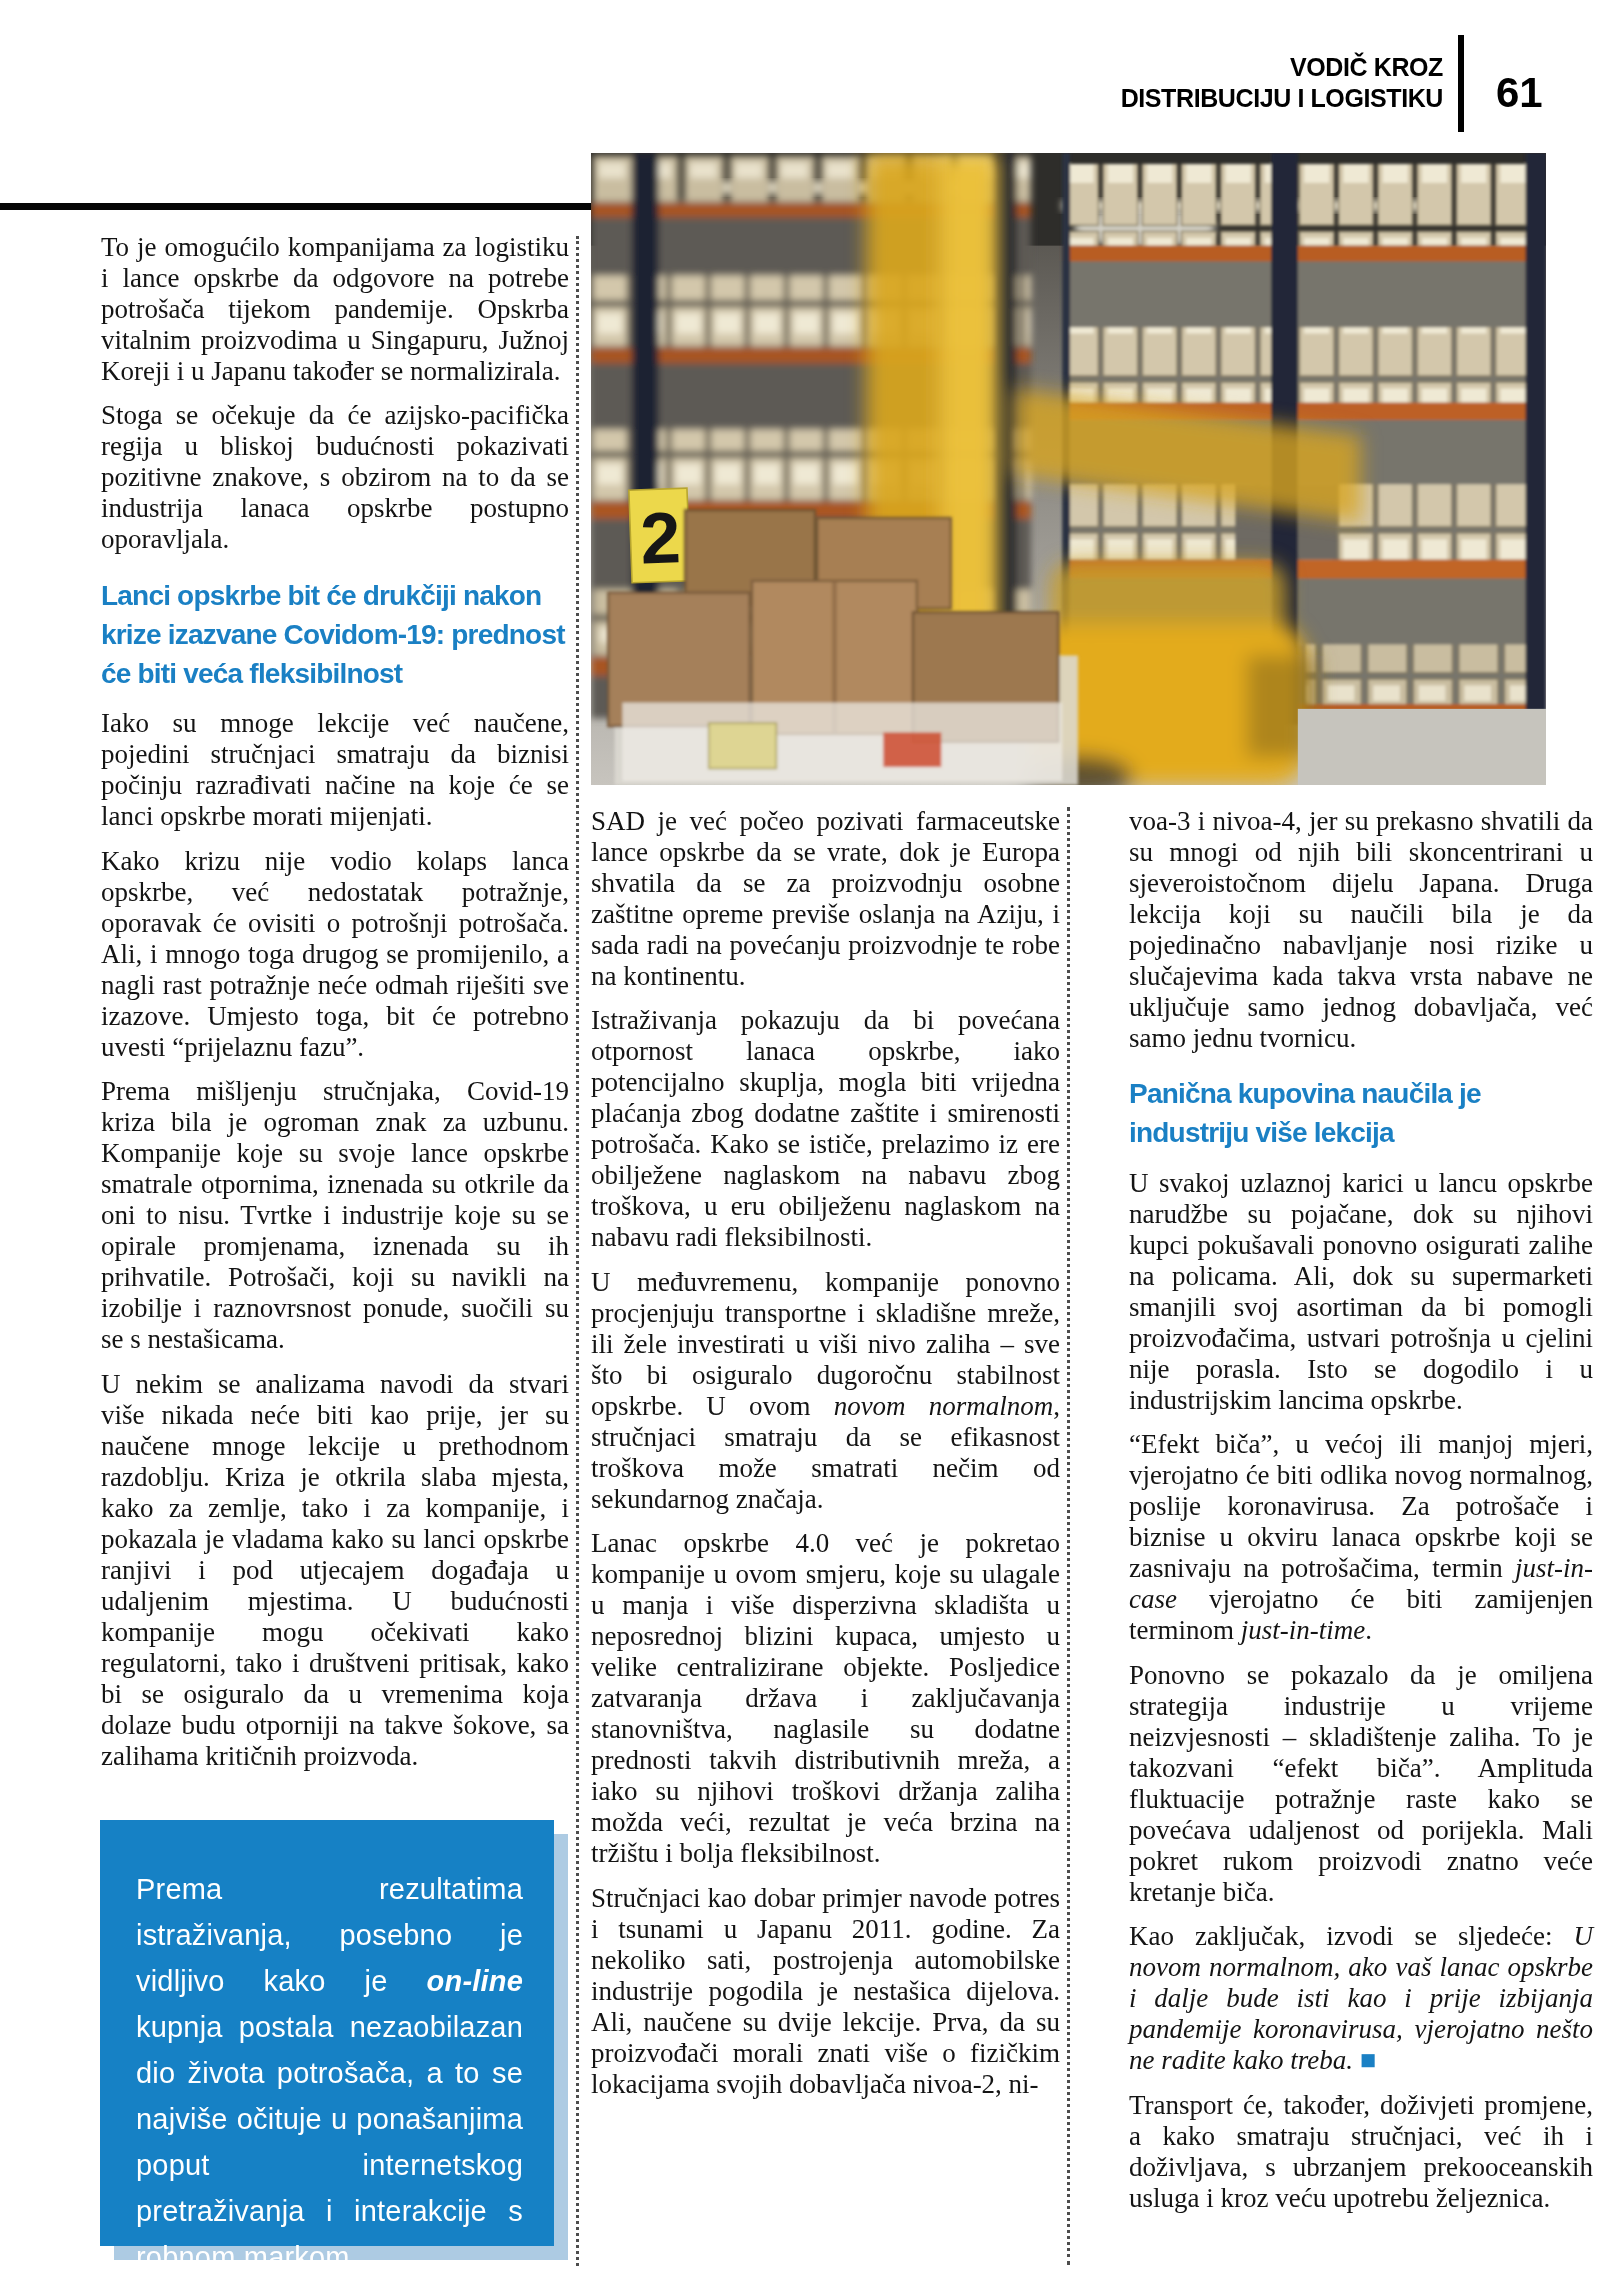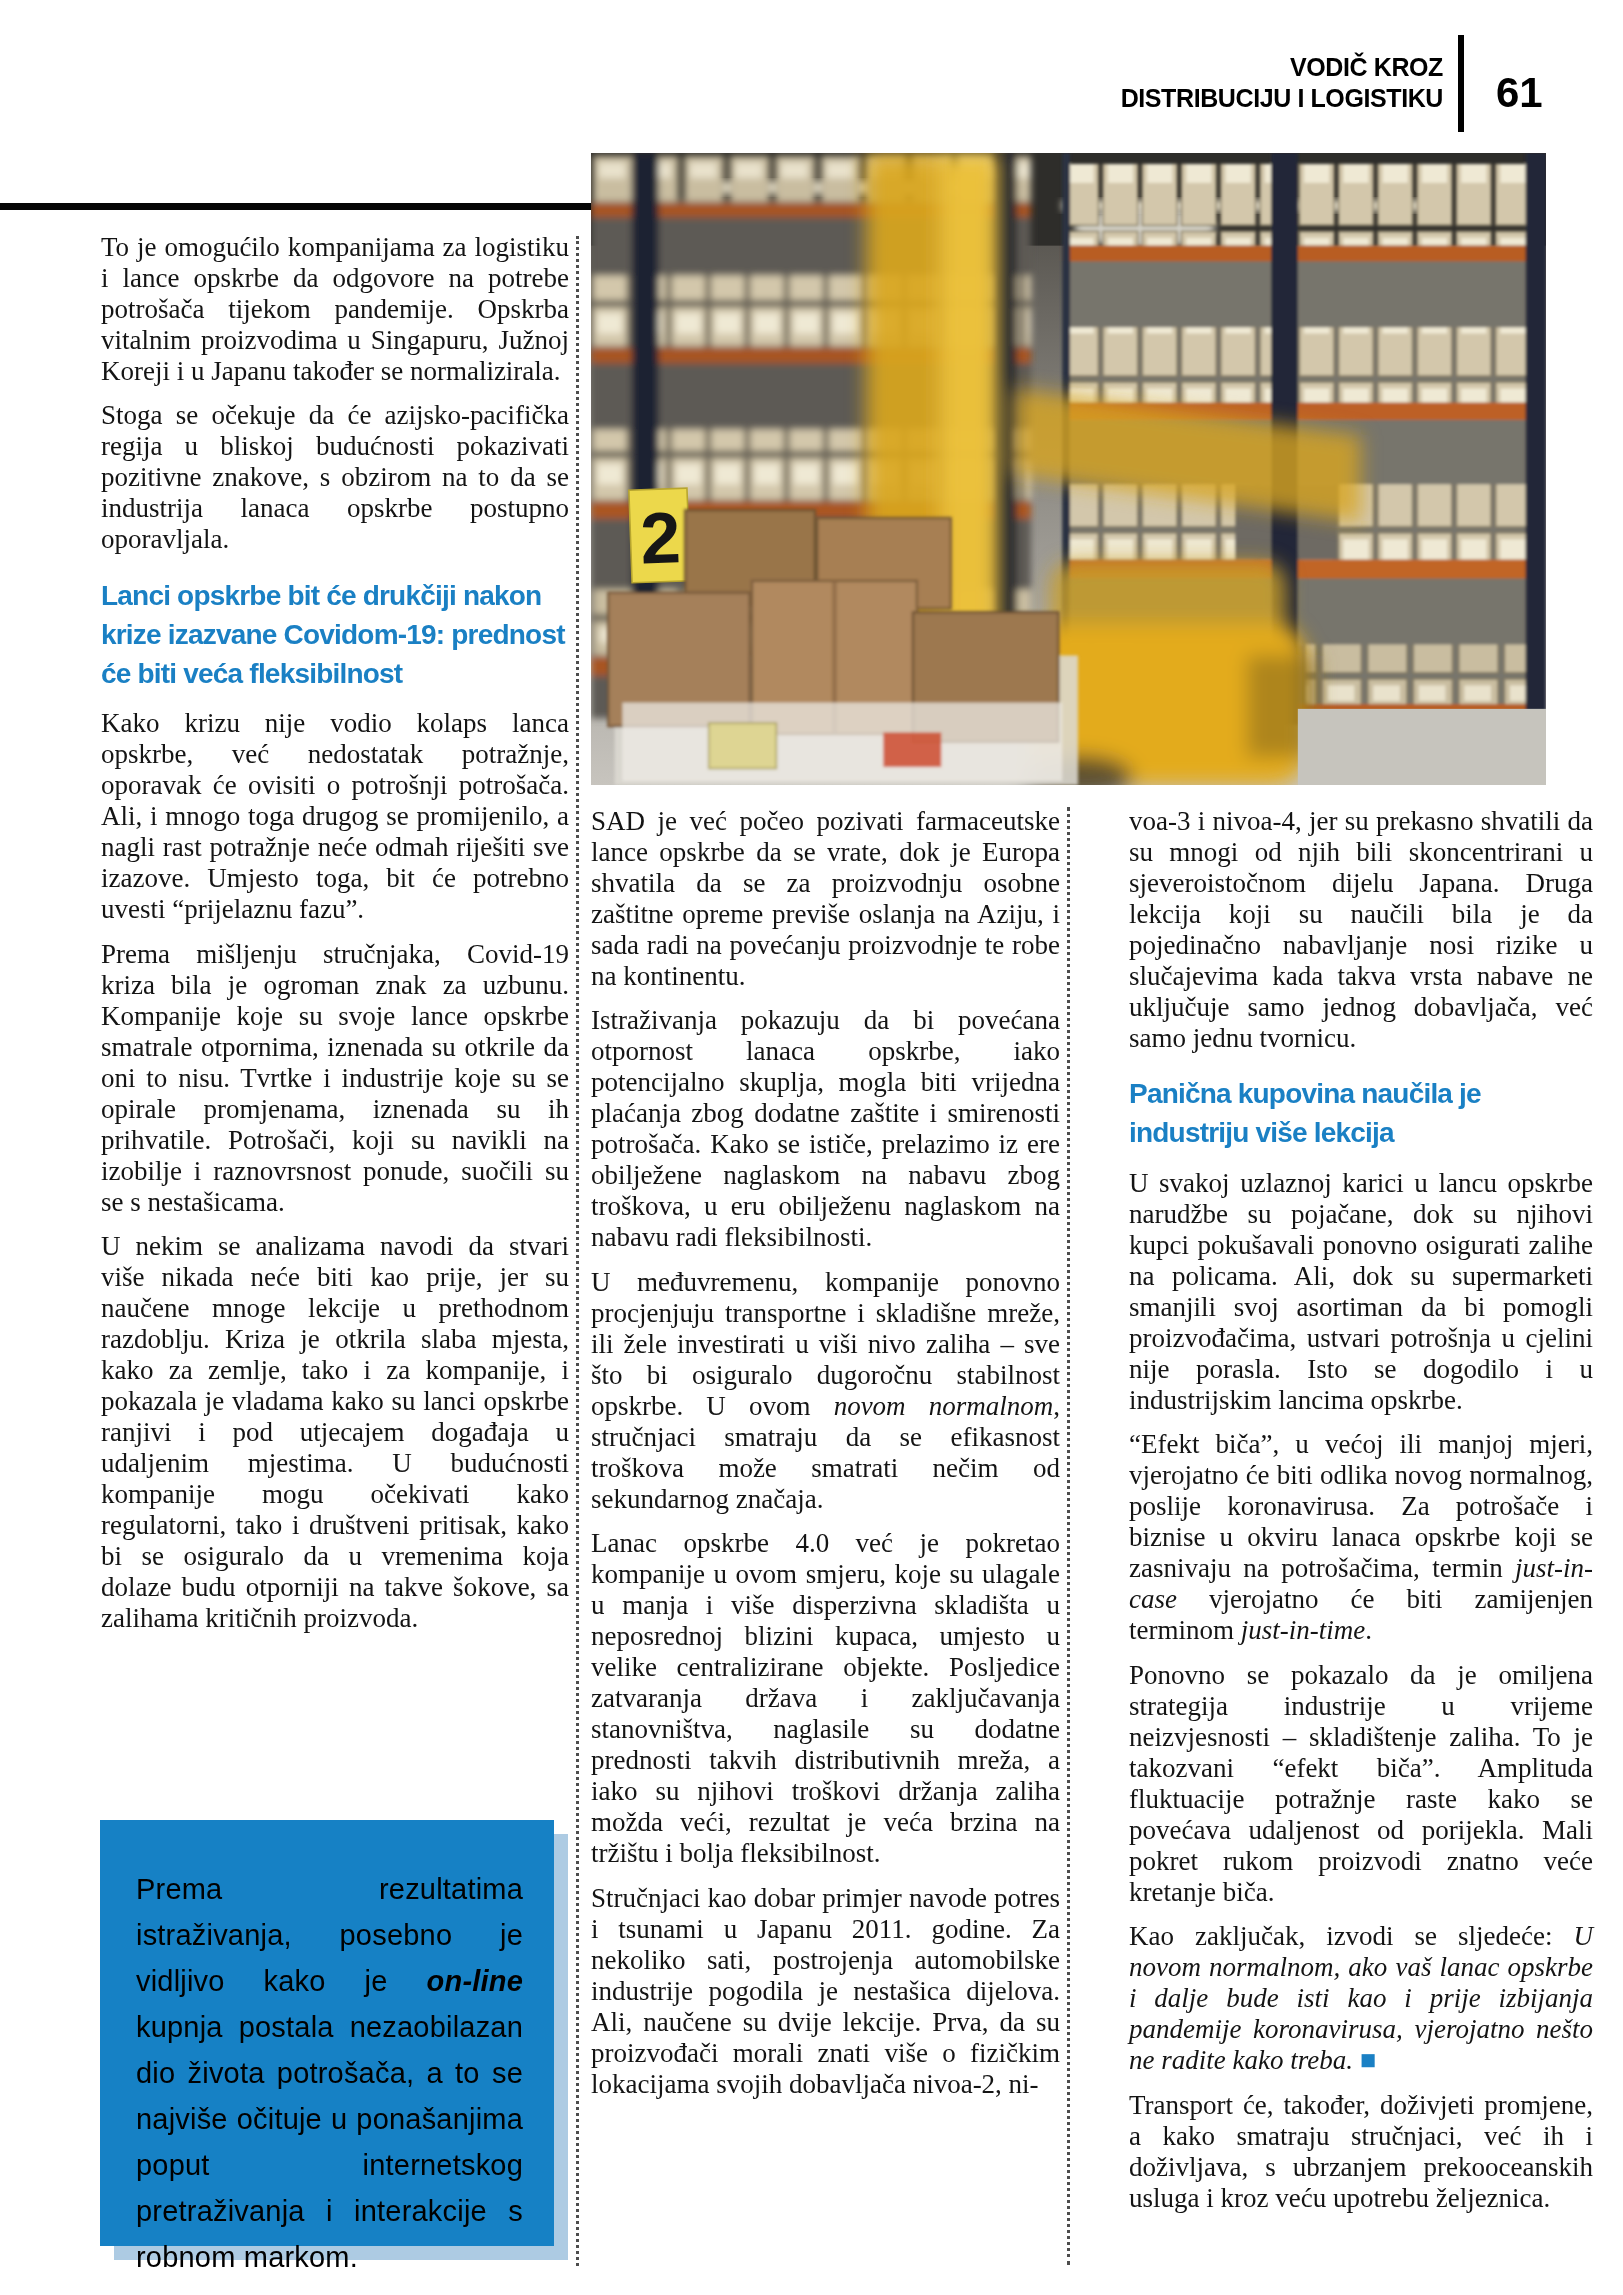--- a/index.html
+++ b/index.html
@@ -36,21 +36,21 @@
         margin:20.4px 0 15.7px 0;text-align:left;}
   .it{font-style:italic;}
   .bd{font-weight:bold;}
   .accent{color:var(--accent,#1a80c4);}
 
   
   .callout{position:absolute;left:100px;top:1820px;width:454px;height:426px;
            background:var(--callout_bg,#1681c5);
            box-shadow:14px 14px 0 var(--callout_shadow,#adcbe3);}
   .callout p{margin:0;padding:46px 31px 0 36px;font-family:"Liberation Sans",sans-serif;
-             font-size:29px;line-height:46px;color:#000000;text-align:justify;letter-spacing:0.2px;}
+             font-size:29px;line-height:46px;color:#ffffff;text-align:justify;letter-spacing:0.2px;}
 </style>
 </head>
 <body>
 
 <div class="page">
 
   <div class="kicker">
     <div>VODIČ KROZ</div>
     <div>DISTRIBUCIJU I LOGISTIKU</div>
   </div>
@@ -157,20 +157,21 @@
     </svg>
   </div>
 
   <div class="sep sep1"></div>
   <div class="sep sep2"></div>
 
   <div class="col col1">
       <p><span>To je omogućilo kompanijama za logistiku i lance opskrbe da odgovore na potrebe potrošača tijekom pandemije. Opskrba vitalnim proizvodima u Singapuru, Južnoj Koreji i u Japanu također se normalizirala.</span></p>
       <p><span>Stoga se očekuje da će azijsko-pacifička regija u bliskoj budućnosti pokazivati pozitivne znakove, s obzirom na to da se industrija lanaca opskrbe postupno oporavljala.</span></p>
       <h2 class="subhead"><span>Lanci opskrbe bit će drukčiji nakon krize izazvane Covidom-19: prednost će biti veća fleksibilnost</span></h2>
+      <p><span>Iako su mnoge lekcije već naučene, pojedini stručnjaci smatraju da biznisi počinju razrađivati načine na koje će se lanci opskrbe morati mijenjati.</span></p>
       <p><span>Kako krizu nije vodio kolaps lanca opskrbe, već nedostatak potražnje, oporavak će ovisiti o potrošnji potrošača. Ali, i mnogo toga drugog se promijenilo, a nagli rast potražnje neće odmah riješiti sve izazove. Umjesto toga, bit će potrebno uvesti “prijelaznu fazu”.</span></p>
       <p><span>Prema mišljenju stručnjaka, Covid-19 kriza bila je ogroman znak za uzbunu. Kompanije koje su svoje lance opskrbe smatrale otpornima, iznenada su otkrile da oni to nisu. Tvrtke i industrije koje su se opirale promjenama, iznenada su ih prihvatile. Potrošači, koji su navikli na izobilje i raznovrsnost ponude, suočili su se s nestašicama.</span></p>
       <p><span>U nekim se analizama navodi da stvari više nikada neće biti kao prije, jer su naučene mnoge lekcije u prethodnom razdoblju. Kriza je otkrila slaba mjesta, kako za zemlje, tako i za kompanije, i pokazala je vladama kako su lanci opskrbe ranjivi i pod utjecajem događaja u udaljenim mjestima. U budućnosti kompanije mogu očekivati kako regulatorni, tako i društveni pritisak, kako bi se osiguralo da u vremenima koja dolaze budu otporniji na takve šokove, sa zalihama kritičnih proizvoda.</span></p>
     </div>
   <div class="col col2">
       <p><span>SAD je već počeo pozivati farmaceutske lance opskrbe da se vrate, dok je Europa shvatila da se za proizvodnju osobne zaštitne opreme previše oslanja na Aziju, i sada radi na povećanju proizvodnje te robe na kontinentu.</span></p>
       <p><span>Istraživanja pokazuju da bi povećana otpornost lanaca opskrbe, iako potencijalno skuplja, mogla biti vrijedna plaćanja zbog dodatne zaštite i smirenosti potrošača. Kako se ističe, prelazimo iz ere obilježene naglaskom na nabavu zbog troškova, u eru obilježenu naglaskom na nabavu radi fleksibilnosti.</span></p>
       <p><span>U međuvremenu, kompanije ponovno procjenjuju transportne i skladišne mreže, ili žele investirati u viši nivo zaliha – sve što bi osiguralo dugoročnu stabilnost opskrbe. U ovom </span><span class="it">novom normalnom</span><span>, stručnjaci smatraju da se efikasnost troškova može smatrati nečim od sekundarnog značaja.</span></p>
       <p><span>Lanac opskrbe 4.0 već je pokretao kompanije u ovom smjeru, koje su ulagale u manja i više disperzivna skladišta u neposrednoj blizini kupaca, umjesto u velike centralizirane objekte. Posljedice zatvaranja država i zaključavanja stanovništva, naglasile su dodatne prednosti takvih distributivnih mreža, a iako su njihovi troškovi držanja zaliha možda veći, rezultat je veća brzina na tržištu i bolja fleksibilnost.</span></p>
       <p><span>Stručnjaci kao dobar primjer navode potres i tsunami u Japanu 2011. godine. Za nekoliko sati, postrojenja automobilske industrije pogodila je nestašica dijelova. Ali, naučene su dvije lekcije. Prva, da su proizvođači morali znati više o fizičkim lokacijama svojih dobavljača nivoa-2, ni-</span></p>

